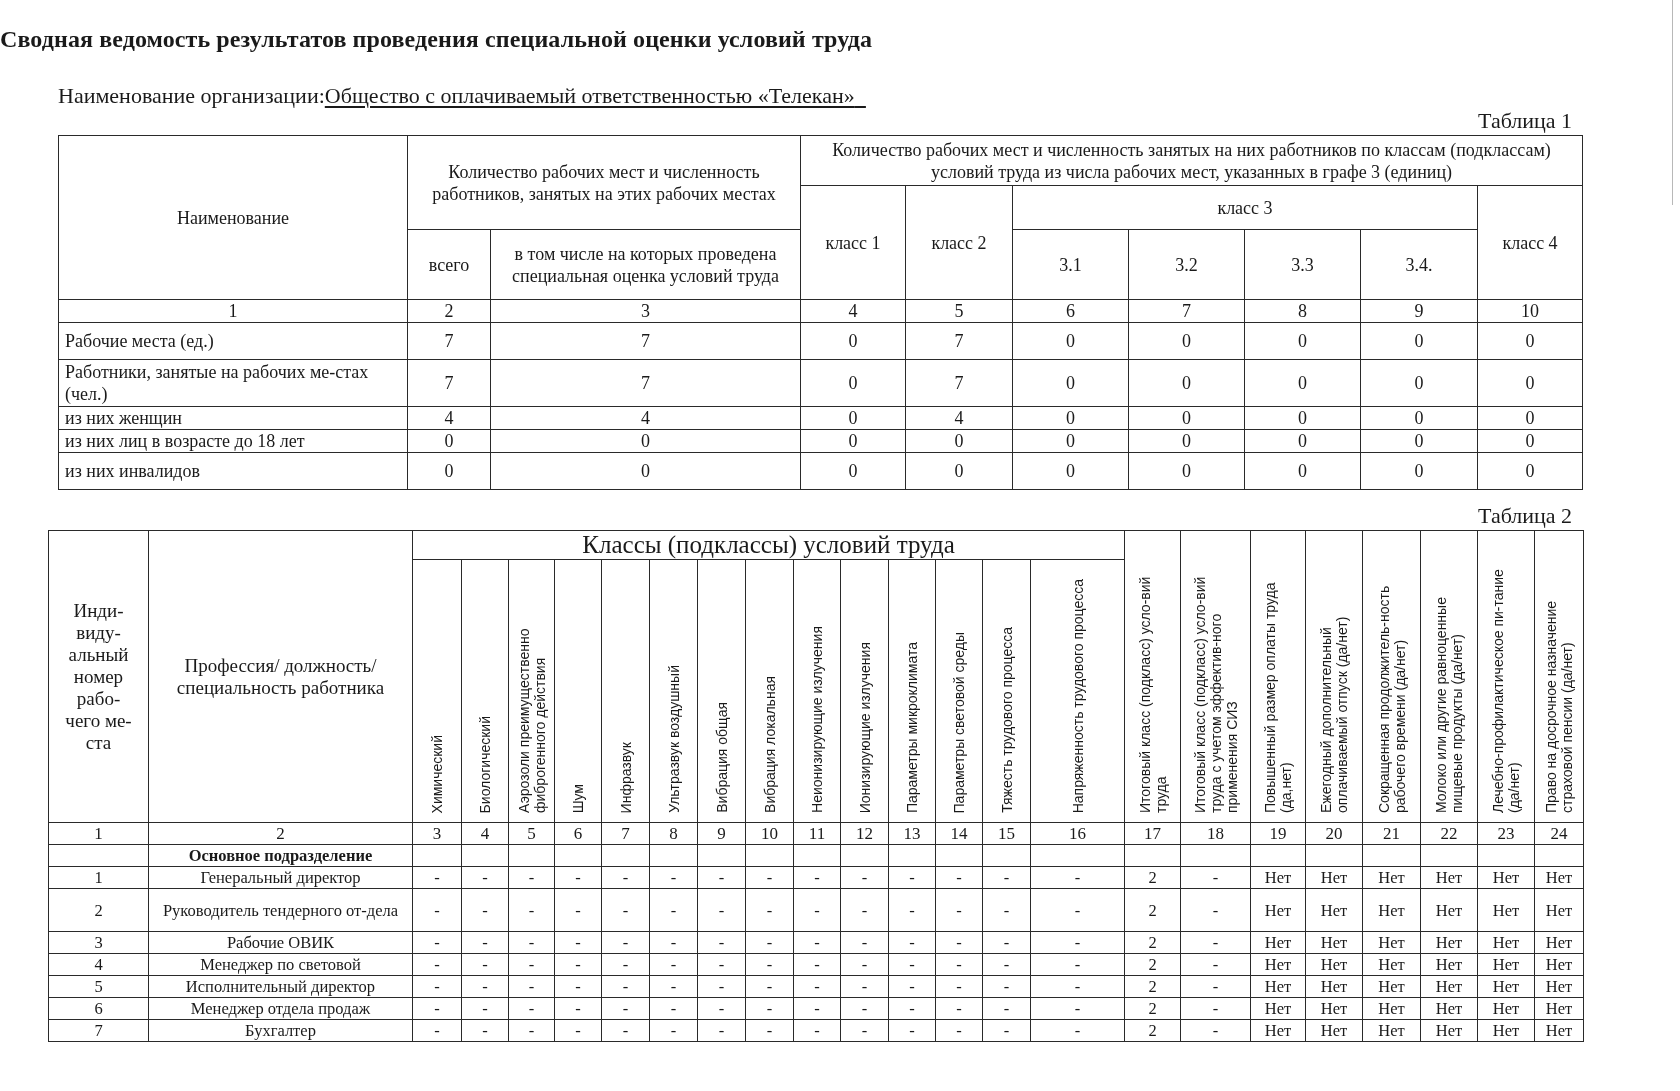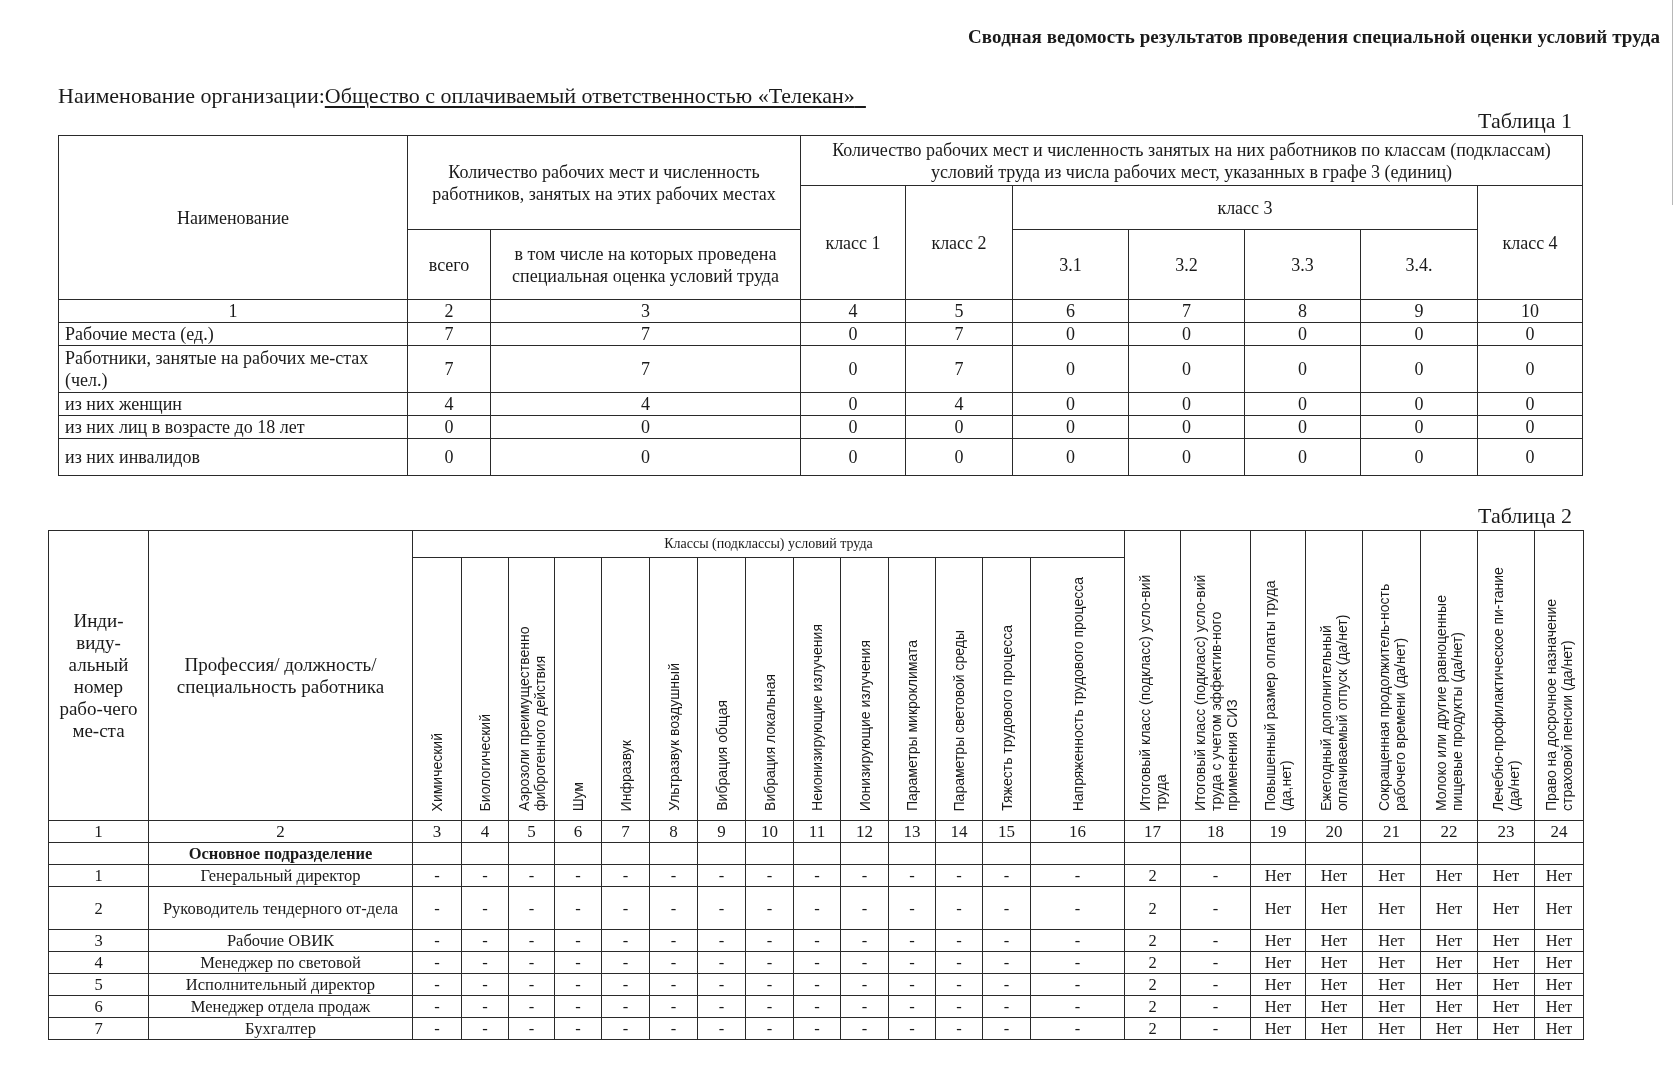--- a/index.html
+++ b/index.html
@@ -2,22 +2,22 @@
 <html><head>
 <meta charset="utf-8">
 <style>
   html, body { margin:0; padding:0; }
   body {
     width:1680px; height:1091px; background:#ffffff; position:relative; overflow:hidden;
     font-family:"Liberation Serif","DejaVu Serif",serif; color:#1a1a1a;
   }
   .page-edge { position:absolute; left:1672px; top:0; width:1px; height:205px; background:#b8b8b8; }
   .title {
-    position:absolute; left:0; top:26px; width:1660px; text-align:right;
-    font-weight:bold; font-size:19px; letter-spacing:0.1px;
+    position:absolute; left:0; top:26px; width:1660px; text-align:left;
+    font-weight:bold; font-size:24px; letter-spacing:0.1px;
   }
   .org {
     position:absolute; left:58px; top:83px; font-size:22px;
   }
   .org .org-value { text-decoration:underline; text-underline-offset:3px; }
   .org .org-value::after { content:"\00a0\00a0"; text-decoration:underline; }
   .table-caption { position:absolute; font-size:22px; }
   table { border-collapse:collapse; position:absolute; table-layout:fixed; }
   td, th { border:1.4px solid #2a2a2a; padding:0; font-weight:normal; text-align:center; vertical-align:middle; }
 
@@ -29,21 +29,21 @@
 
   
   #t2 { left:48px; top:530px; width:1535px; font-size:16.5px; }
   #t2 th.vert { height:254px; vertical-align:bottom; padding:4px 0; }
   #t2 th.vert .vt {
     writing-mode:vertical-rl; transform:rotate(180deg);
     font-family:"Liberation Sans","DejaVu Sans",sans-serif; font-size:14px; line-height:16px;
     text-align:left; display:inline-block; max-height:244px; white-space:normal;
   }
   #t2 .hdr-big { font-size:19px; line-height:22px; }
-  #t2 .group-hdr { font-size:14px; height:26px;border-radius:13px; }
+  #t2 .group-hdr { font-size:25px; height:26px;border-radius:13px; }
   #t2 td { height:21px; line-height:19px; }
   #t2 tr.tall td { height:42px; }
   #t2 td.section { font-weight:bold; }
   #t2 .num-row td { font-size:17px; }
 </style>
 </head>
 <body>
 
 <div class="page-edge"></div>
 
@@ -95,21 +95,21 @@
       <td>2</td>
       <td>3</td>
       <td>4</td>
       <td>5</td>
       <td>6</td>
       <td>7</td>
       <td>8</td>
       <td>9</td>
       <td>10</td>
     </tr>
-    <tr style="height:23px">
+    <tr style="height:37px">
       <td class="lbl">Рабочие места (ед.)</td>
       <td>7</td>
       <td>7</td>
       <td>0</td>
       <td>7</td>
       <td>0</td>
       <td>0</td>
       <td>0</td>
       <td>0</td>
       <td>0</td>
@@ -189,21 +189,21 @@
       <col style="width:70px">
       <col style="width:55px">
       <col style="width:57px">
       <col style="width:58px">
       <col style="width:57px">
       <col style="width:57px">
       <col style="width:49px">
   </colgroup>
   <thead>
     <tr>
-      <th rowspan="2" class="hdr-big" style="padding:0 5px;">Инди-виду-альный номер рабо-чего ме-ста</th>
+      <th rowspan="2" class="hdr-big" style="padding:0 16px;">Инди-виду-альный номер рабо-чего ме-ста</th>
       <th rowspan="2" class="hdr-big" style="padding:0 18px;">Профессия/ должность/ специальность работника</th>
       <th colspan="14" class="group-hdr">Классы (подклассы) условий труда</th>
       <th rowspan="2" class="vert"><span class="vt">Итоговый класс (подкласс) усло-вий труда</span></th>
       <th rowspan="2" class="vert"><span class="vt">Итоговый класс (подкласс) усло-вий труда с учетом эффектив-ного применения СИЗ</span></th>
       <th rowspan="2" class="vert"><span class="vt">Повышенный размер оплаты труда (да,нет)</span></th>
       <th rowspan="2" class="vert"><span class="vt">Ежегодный дополнительный оплачиваемый отпуск (да/нет)</span></th>
       <th rowspan="2" class="vert"><span class="vt">Сокращенная продолжитель-ность рабочего времени (да/нет)</span></th>
       <th rowspan="2" class="vert"><span class="vt">Молоко или другие равноценные пищевые продукты (да/нет)</span></th>
       <th rowspan="2" class="vert"><span class="vt">Лечебно-профилактическое пи-тание  (да/нет)</span></th>
       <th rowspan="2" class="vert"><span class="vt">Право на досрочное назначение страховой пенсии (да/нет)</span></th>

